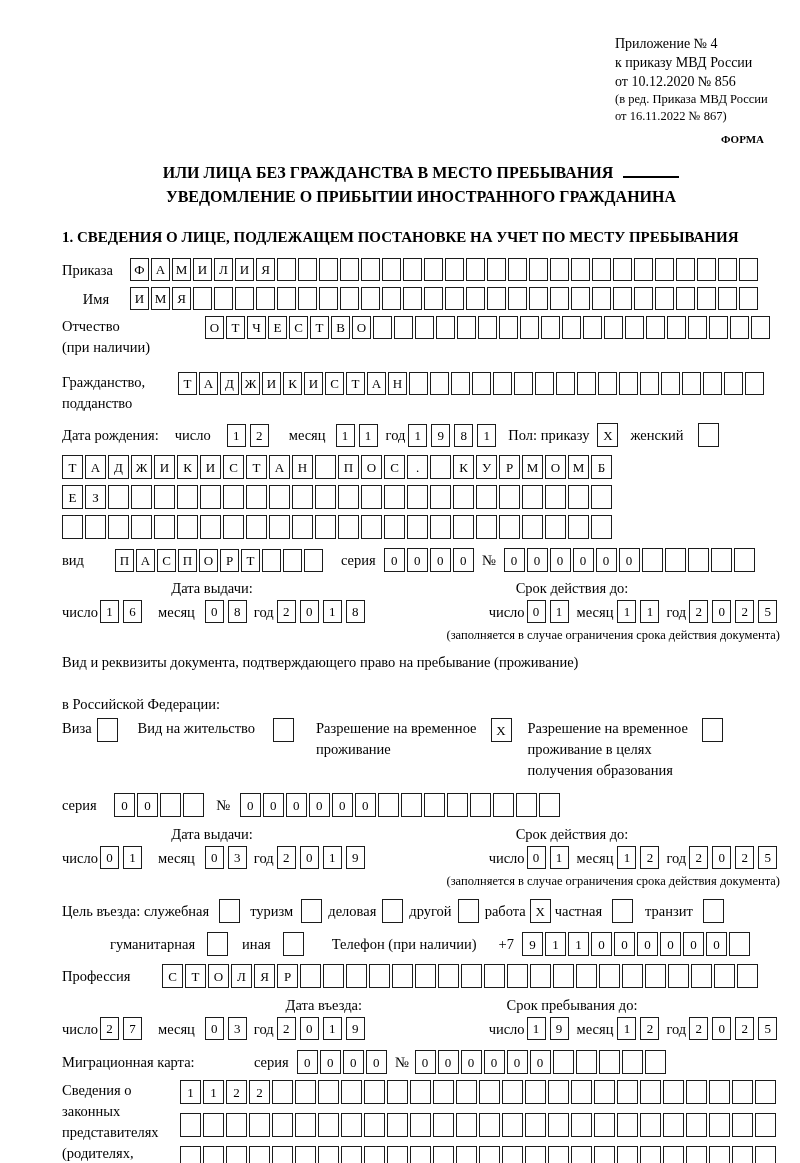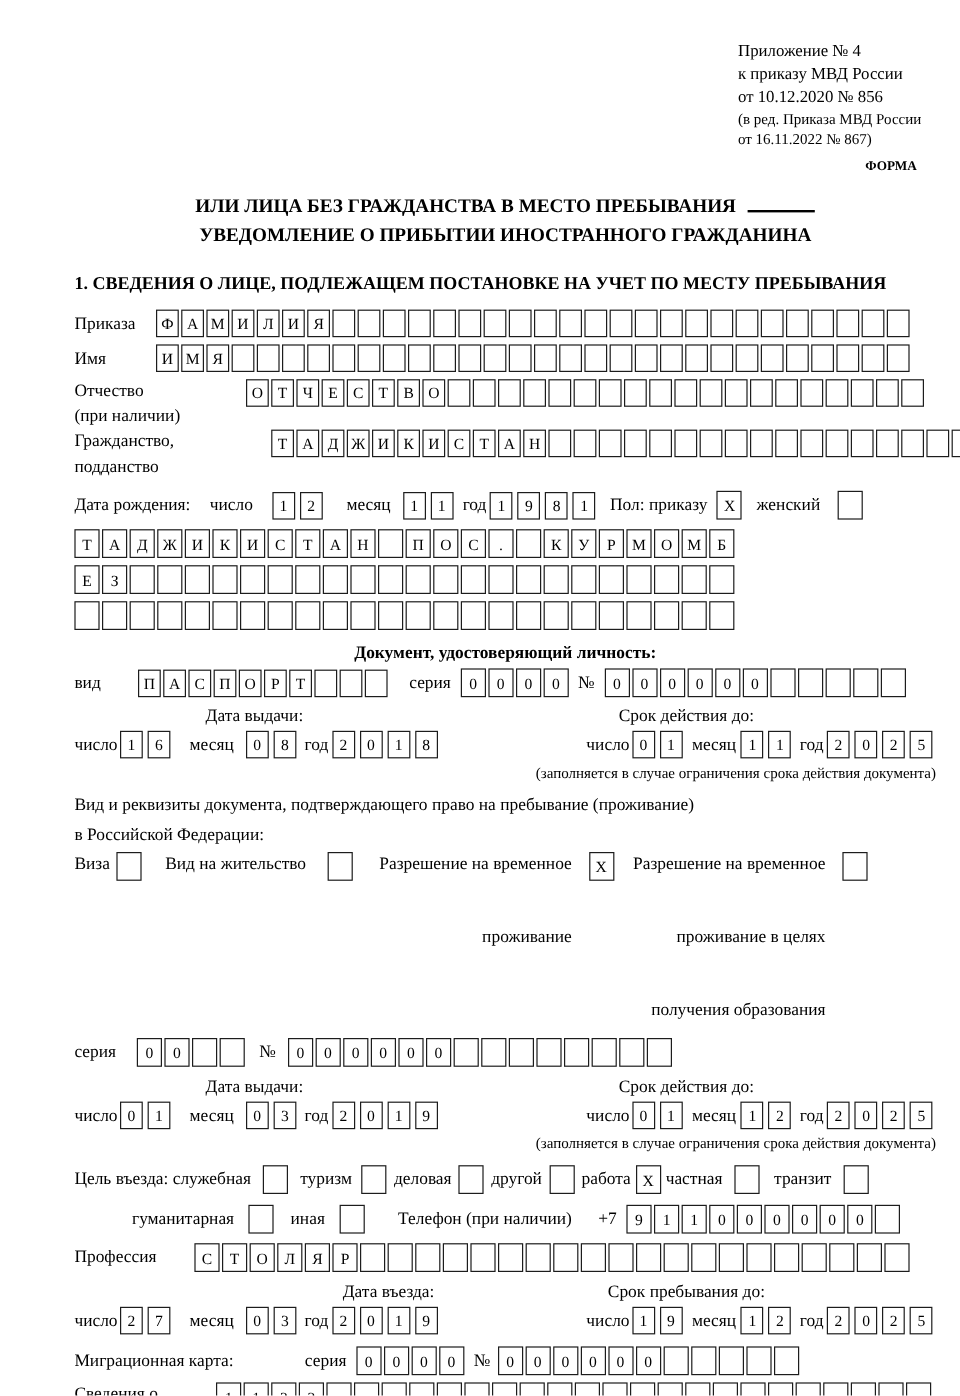--- a/index.html
+++ b/index.html
@@ -22,21 +22,21 @@
   .lbl.right{text-align:right;}
   .small{font-size:12.5px !important;}
   .gap{display:inline-block;flex-shrink:0;height:1px;}
   .cells{display:flex;flex-shrink:0;}
   .cell{box-sizing:border-box;width:19px;height:23px;border:1.6px solid #1c1c1c;margin-right:2px;
         display:flex;align-items:center;justify-content:center;font-size:13px;line-height:1;flex-shrink:0;}
   .cell.wide{width:21px;height:24px;}
   .cell.sp{margin-right:4px;}
   .cell.box{width:21px;height:24px;margin-right:0;}
   .multi{display:flex;flex-direction:column;flex-shrink:0;font-size:14.5px;line-height:21px;}
-  .multi.center{text-align:right;gap:40px;}
+  .multi.center{text-align:left;}
   .multi.tall{line-height:26px;}
   .cellcol{display:flex;flex-direction:column;}
 </style>
 </head>
 <body>
 
 <div class="page">
   <div class="annex">
     <div>Приложение № 4</div>
     <div>к приказу МВД России</div>
@@ -79,21 +79,21 @@
           <div class="cell"></div>
           <div class="cell"></div>
           <div class="cell"></div>
           <div class="cell"></div>
           <div class="cell"></div>
           <div class="cell"></div>
           <div class="cell"></div>
           <div class="cell"></div>
         </div>
       </div>
-      <div class="row" style="margin-top: 6px;">
+      <div class="row" style="margin-top: 6px; text-align: center;">
         <span class="lbl" style="width: 68px;">Имя</span>
         <div class="cells">
           <div class="cell">И</div>
           <div class="cell">М</div>
           <div class="cell">Я</div>
           <div class="cell"></div>
           <div class="cell"></div>
           <div class="cell"></div>
           <div class="cell"></div>
           <div class="cell"></div>
@@ -149,21 +149,21 @@
           <div class="cell"></div>
           <div class="cell"></div>
           <div class="cell"></div>
           <div class="cell"></div>
           <div class="cell"></div>
           <div class="cell"></div>
           <div class="cell"></div>
           <div class="cell"></div>
         </div>
       </div>
-      <div class="row top" style="margin-top: 0; gap: 48px;">
+      <div class="row top" style="margin-top: 14px;">
         <div class="multi" style="width: 116px;">
           <div>Гражданство,</div>
           <div>подданство</div>
         </div>
         <div class="cells">
           <div class="cell">Т</div>
           <div class="cell">А</div>
           <div class="cell">Д</div>
           <div class="cell">Ж</div>
           <div class="cell">И</div>
@@ -302,23 +302,20 @@
             <div class="cell wide"></div>
             <div class="cell wide"></div>
             <div class="cell wide"></div>
             <div class="cell wide"></div>
             <div class="cell wide"></div>
             <div class="cell wide"></div>
           </div>
         </div>
       </div>
       <div class="row" style="margin-top: 3px;">
-        <span class="lbl bold center grow">Документ, удостоверяющий личность:</span>
-      </div>
-      <div class="row" style="margin-top: 3px;">
         <span class="lbl" style="width: 53px;">вид</span>
         <div class="cells">
           <div class="cell">П</div>
           <div class="cell">А</div>
           <div class="cell">С</div>
           <div class="cell">П</div>
           <div class="cell">О</div>
           <div class="cell">Р</div>
           <div class="cell">Т</div>
           <div class="cell"></div>
@@ -402,21 +399,21 @@
           <div class="cell sp">2</div>
           <div class="cell sp">5</div>
         </div>
       </div>
       <div class="row" style="margin-top: 2px;">
         <span class="lbl small grow right">(заполняется в случае ограничения срока действия документа)</span>
       </div>
       <div class="row" style="margin-top: 7px;">
         <span class="lbl">Вид и реквизиты документа, подтверждающего право на пребывание (проживание)</span>
       </div>
-      <div class="row" style="margin-top: 5px;">
+      <div class="row" style="margin-top: 22px;">
         <span class="lbl">в Российской Федерации:</span>
       </div>
       <div class="row top" style="margin-top: 4px;">
         <span class="lbl">Виза</span>
         <span class="gap" style="width: 5px;"></span>
         <div class="cell box"></div>
         <span class="gap" style="width: 20px;"></span>
         <span class="lbl">Вид на жительство</span>
         <span class="gap" style="width: 18px;"></span>
         <div class="cell box"></div>

